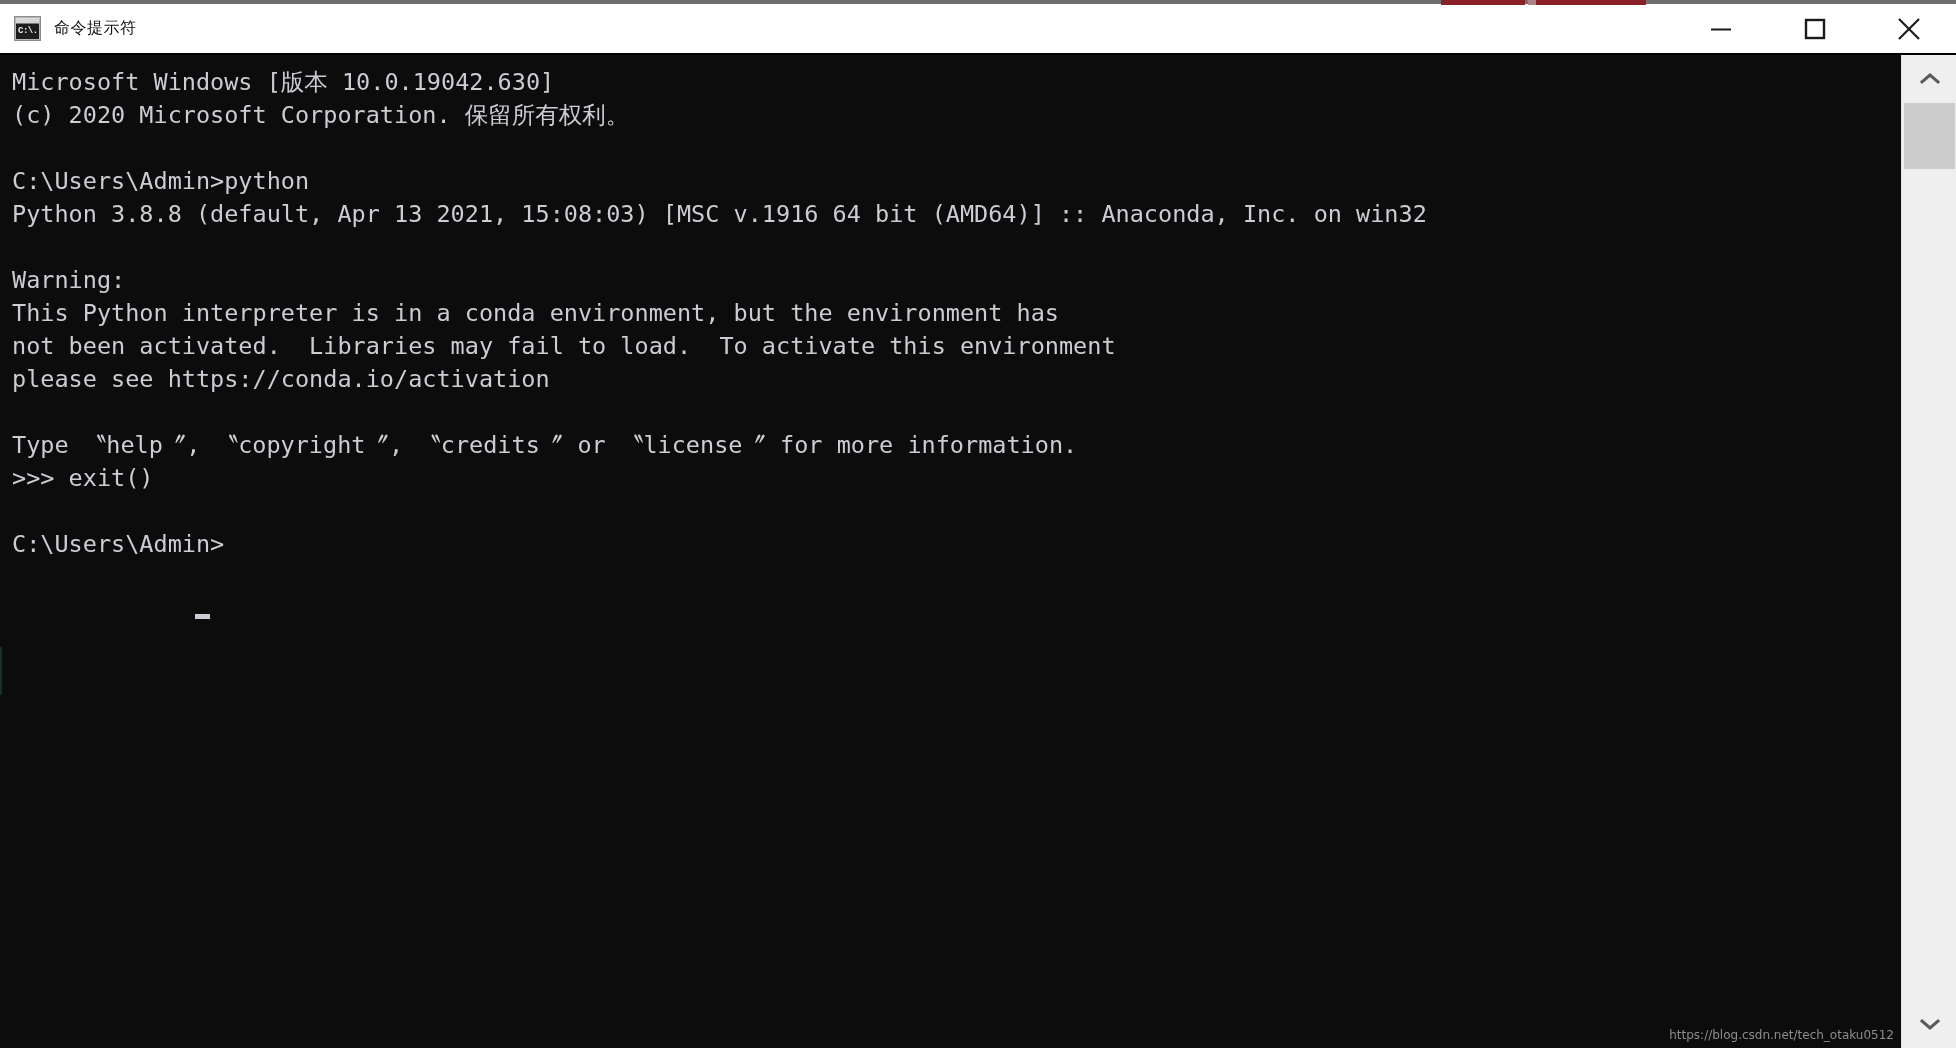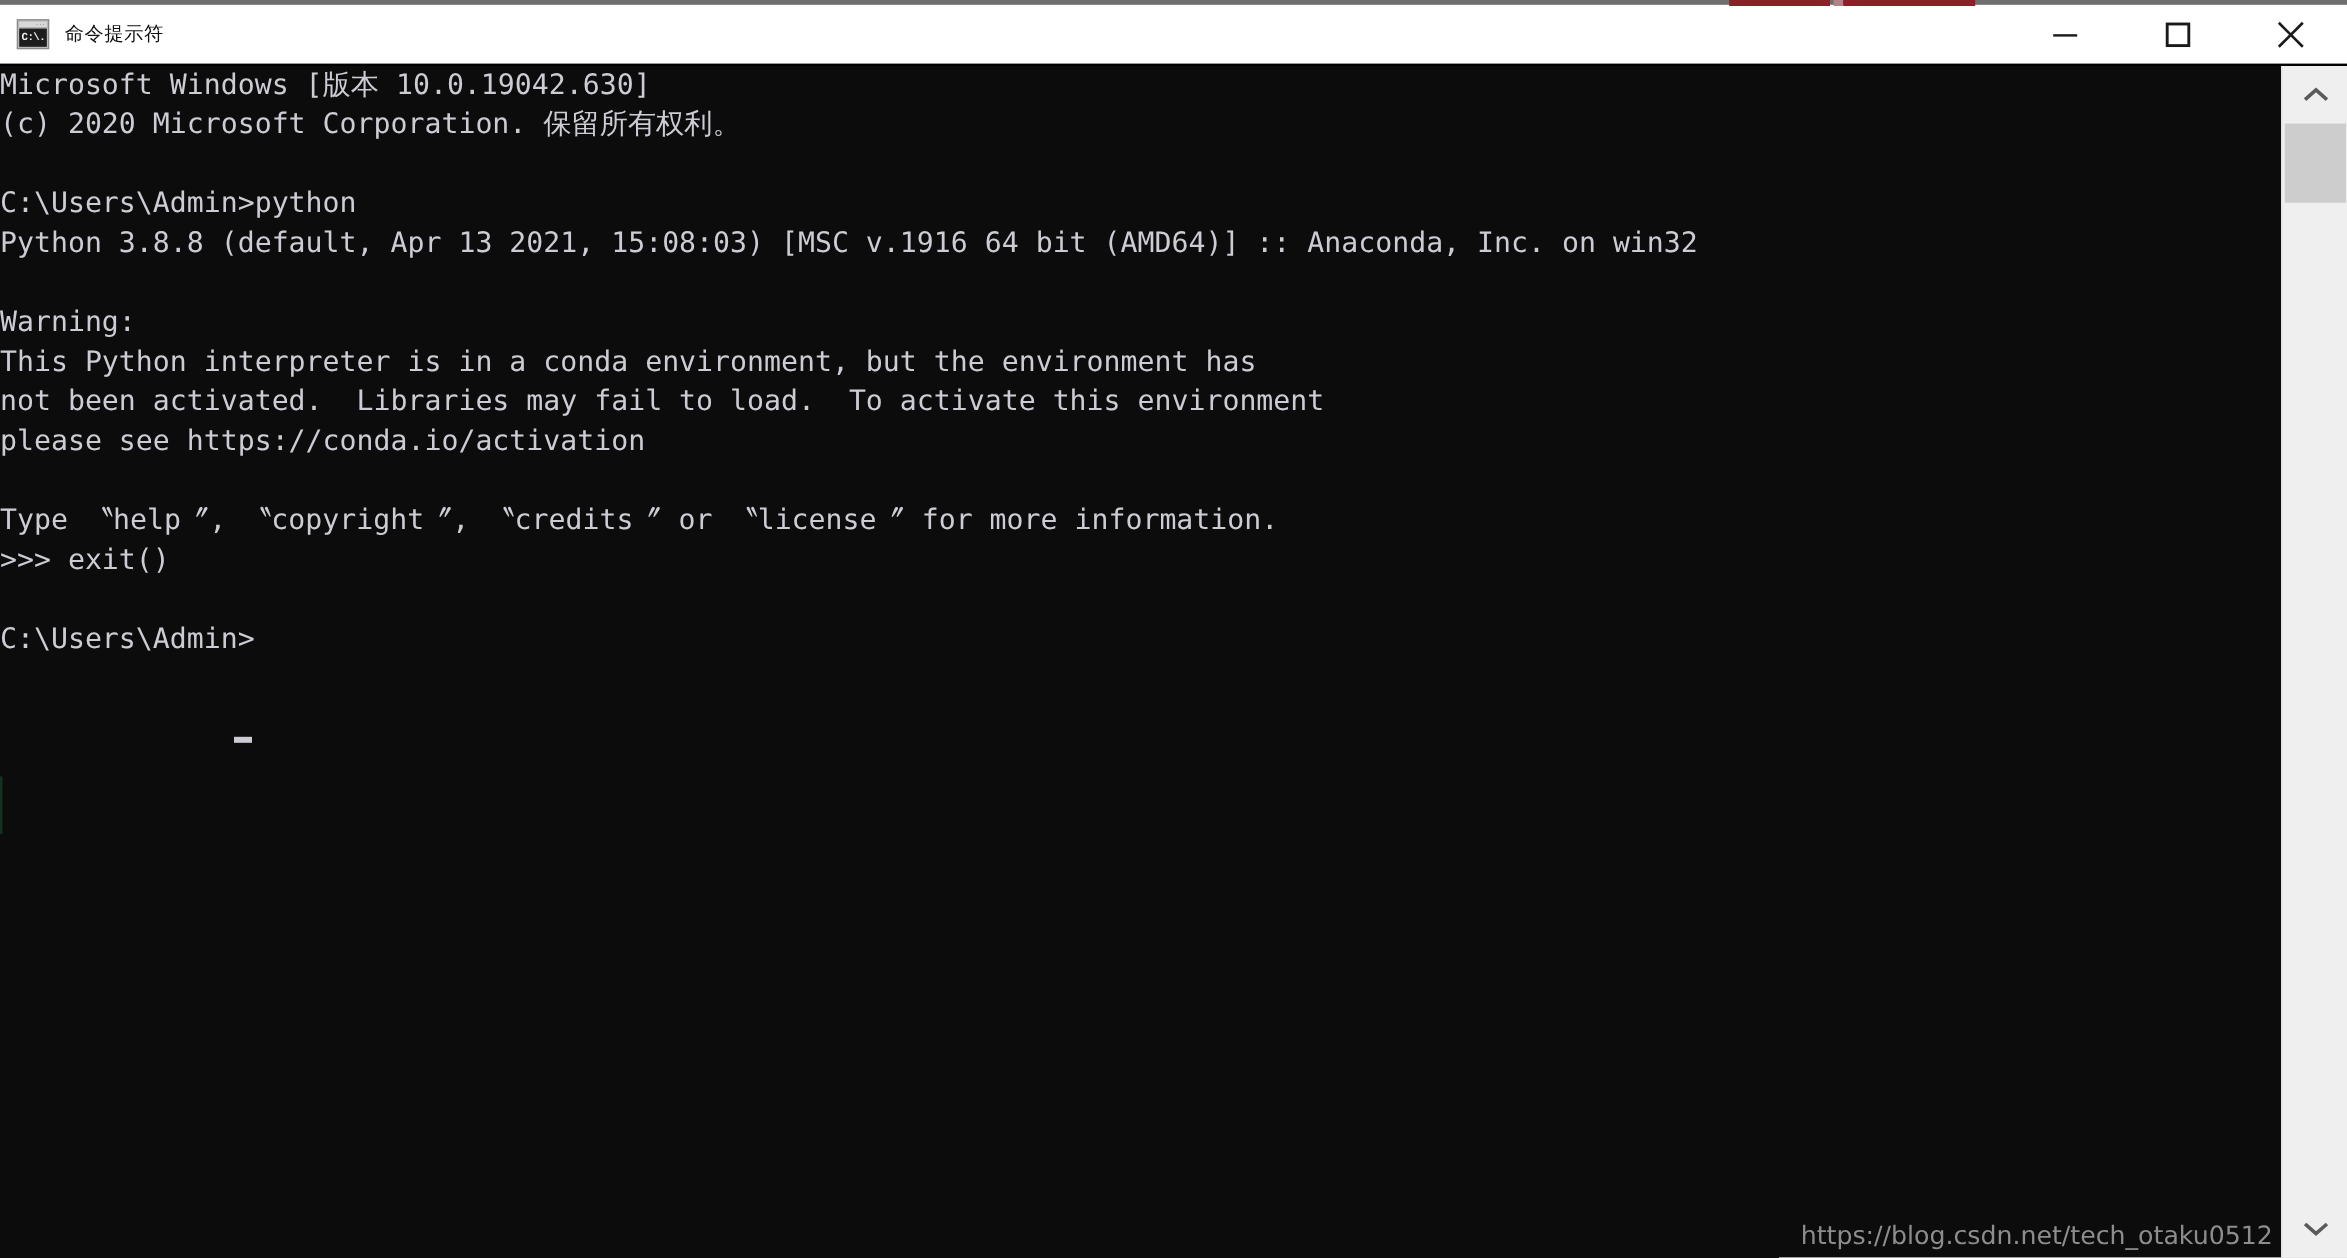--- a/index.html
+++ b/index.html
@@ -155,21 +155,21 @@
     position: absolute;
     top: 55px;
     left: 0;
     width: 1901px;
     height: 993px;
     background: #0c0c0c;
     overflow: hidden;
     z-index: 10;
   }
   .console-text {
-    margin: 0;
+    margin: 12px;
     padding: 0;
     color: #ccccd4;
     font-family: "DejaVu Sans Mono", "Liberation Mono", monospace;
     font-size: 23.5px;
     line-height: 33px;
     white-space: pre;
     letter-spacing: 0px;
     position: absolute;
     top: -1px;
     left: 0;
@@ -191,21 +191,21 @@
     background: #163a24;
     opacity: 0.85;
   }
 
   
   .watermark {
     position: absolute;
     right: 62px;
     bottom: 6px;
     color: #8d8d8d;
-    font-size: 21px;
+    font-size: 12px;
     font-family: "DejaVu Sans", "Liberation Sans", sans-serif;
     white-space: nowrap;
     z-index: 15;
   }
 
   
   .scrollbar {
     position: absolute;
     top: 55px;
     right: 0;

